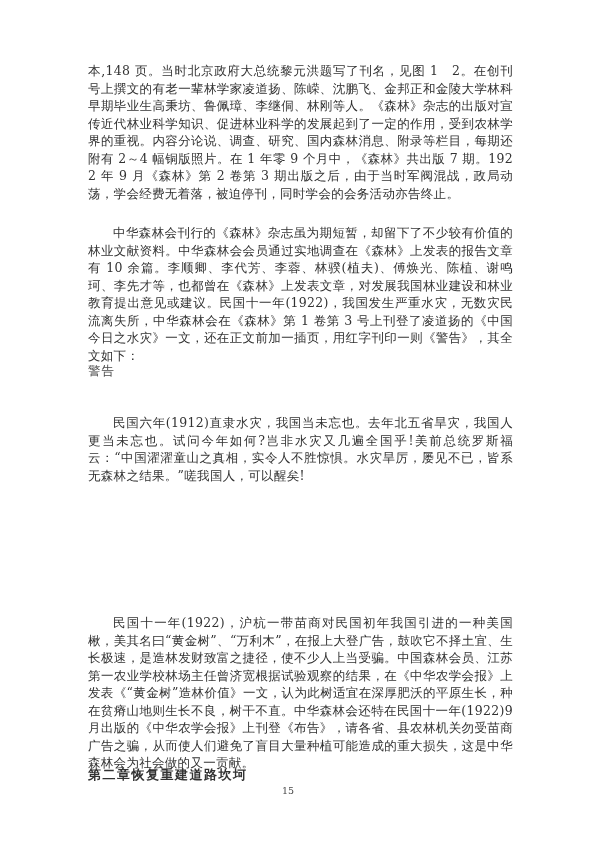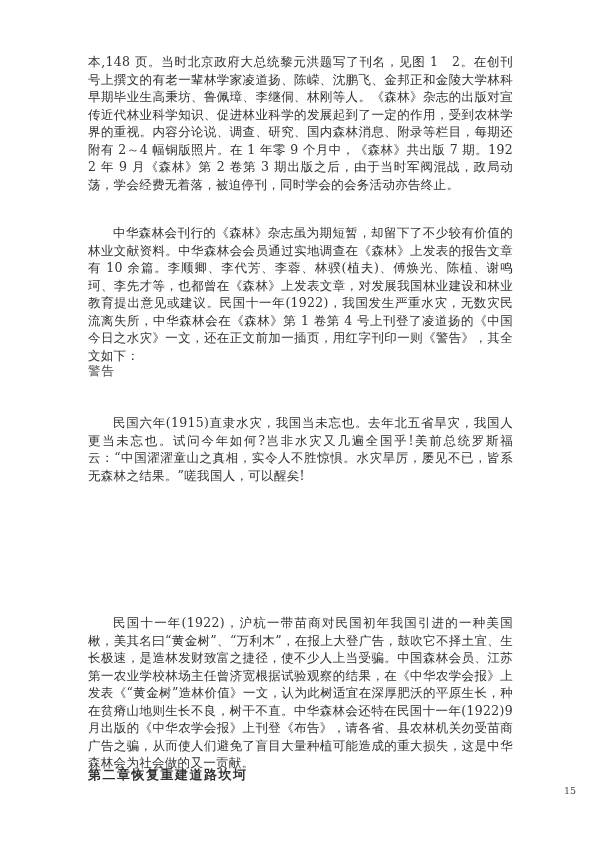--- a/index.html
+++ b/index.html
@@ -45,38 +45,38 @@
     font-size: 13px;
     letter-spacing: 1.5px;
     text-align: left;
     margin-top: 8px;
   }
   .page-number {
     position: absolute;
     left: 0;
     top: 785px;
     width: 576px;
-    text-align: right;
+    text-align: center;
     font-size: 9.5px;
     color: #474747;
     font-family: "DejaVu Serif", "Liberation Serif", serif;
   }
 </style>
 </head>
 <body>
 
 <div class="page">
 
-  <div class="tb" style="top: 53px;">本,148 页。当时北京政府大总统黎元洪题写了刊名，见图 1　2。在创刊号上撰文的有老一辈林学家凌道扬、陈嵘、沈鹏飞、金邦正和金陵大学林科早期毕业生高秉坊、鲁佩璋、李继侗、林刚等人。《森林》杂志的出版对宣传近代林业科学知识、促进林业科学的发展起到了一定的作用，受到农林学界的重视。内容分论说、调查、研究、国内森林消息、附录等栏目，每期还附有 2～4 幅铜版照片。在 1 年零 9 个月中，《森林》共出版 7 期。1922 年 9 月《森林》第 2 卷第 3 期出版之后，由于当时军阀混战，政局动荡，学会经费无着落，被迫停刊，同时学会的会务活动亦告终止。</div>
+  <div class="tb" style="top: 62px;">本,148 页。当时北京政府大总统黎元洪题写了刊名，见图 1　2。在创刊号上撰文的有老一辈林学家凌道扬、陈嵘、沈鹏飞、金邦正和金陵大学林科早期毕业生高秉坊、鲁佩璋、李继侗、林刚等人。《森林》杂志的出版对宣传近代林业科学知识、促进林业科学的发展起到了一定的作用，受到农林学界的重视。内容分论说、调查、研究、国内森林消息、附录等栏目，每期还附有 2～4 幅铜版照片。在 1 年零 9 个月中，《森林》共出版 7 期。1922 年 9 月《森林》第 2 卷第 3 期出版之后，由于当时军阀混战，政局动荡，学会经费无着落，被迫停刊，同时学会的会务活动亦告终止。</div>
 
-  <div class="tb para-indent" style="top: 224px;">中华森林会刊行的《森林》杂志虽为期短暂，却留下了不少较有价值的林业文献资料。中华森林会会员通过实地调查在《森林》上发表的报告文章有 10 余篇。李顺卿、李代芳、李蓉、林骙(植夫)、傅焕光、陈植、谢鸣珂、李先才等，也都曾在《森林》上发表文章，对发展我国林业建设和林业教育提出意见或建议。民国十一年(1922)，我国发生严重水灾，无数灾民流离失所，中华森林会在《森林》第 1 卷第 4 号上刊登了凌道扬的《中国今日之水灾》一文，还在正文前加一插页，用红字刊印一则《警告》，其全文如下：</div>
+  <div class="tb para-indent" style="top: 224px;">中华森林会刊行的《森林》杂志虽为期短暂，却留下了不少较有价值的林业文献资料。中华森林会会员通过实地调查在《森林》上发表的报告文章有 10 余篇。李顺卿、李代芳、李蓉、林骙(植夫)、傅焕光、陈植、谢鸣珂、李先才等，也都曾在《森林》上发表文章，对发展我国林业建设和林业教育提出意见或建议。民国十一年(1922)，我国发生严重水灾，无数灾民流离失所，中华森林会在《森林》第 1 卷第 3 号上刊登了凌道扬的《中国今日之水灾》一文，还在正文前加一插页，用红字刊印一则《警告》，其全文如下：</div>
 
   <div class="tb warning-heading" style="top: 362px;">警告</div>
 
-  <div class="tb para-indent" style="top: 414px;">民国六年(1915)直隶水灾，我国当未忘也。去年北五省旱灾，我国人更当未忘也。试问今年如何?岂非水灾又几遍全国乎!美前总统罗斯福云：“中国濯濯童山之真相，实令人不胜惊惧。水灾旱厉，屡见不已，皆系无森林之结果。”嗟我国人，可以醒矣!</div>
+  <div class="tb para-indent" style="top: 414px;">民国六年(1912)直隶水灾，我国当未忘也。去年北五省旱灾，我国人更当未忘也。试问今年如何?岂非水灾又几遍全国乎!美前总统罗斯福云：“中国濯濯童山之真相，实令人不胜惊惧。水灾旱厉，屡见不已，皆系无森林之结果。”嗟我国人，可以醒矣!</div>
 
 
   <div class="tb para-indent" style="top: 614px;">民国十一年(1922)，沪杭一带苗商对民国初年我国引进的一种美国楸，美其名曰“黄金树”、“万利木”，在报上大登广告，鼓吹它不择土宜、生长极速，是造林发财致富之捷径，使不少人上当受骗。中国森林会员、江苏第一农业学校林场主任曾济宽根据试验观察的结果，在《中华农学会报》上发表《“黄金树”造林价值》一文，认为此树适宜在深厚肥沃的平原生长，种在贫瘠山地则生长不良，树干不直。中华森林会还特在民国十一年(1922)9 月出版的《中华农学会报》上刊登《布告》，请各省、县农林机关勿受苗商广告之骗，从而使人们避免了盲目大量种植可能造成的重大损失，这是中华森林会为社会做的又一贡献。</div>
 
   <div class="tb chapter-heading" style="top: 758px;">第二章恢复重建道路坎坷</div>
 
   <div class="page-number">15</div>
 
 </div>
 

